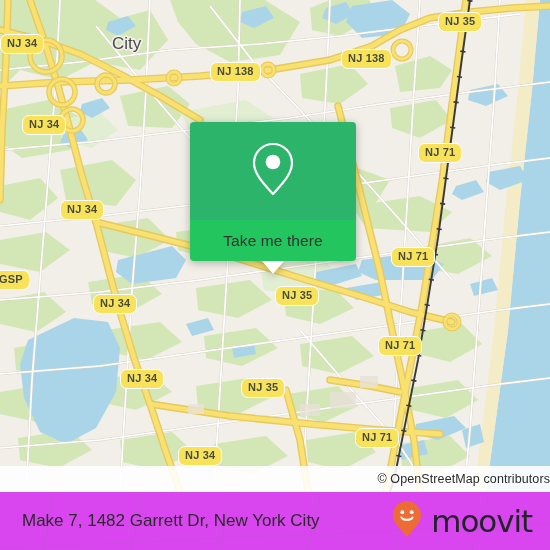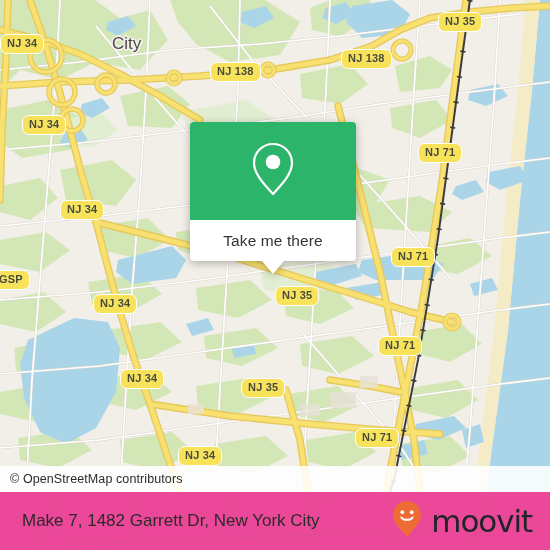--- a/index.html
+++ b/index.html
@@ -15,20 +15,21 @@
   .map-svg{position:absolute;left:0;top:0;width:550px;height:492px;display:block;}
 
   
   .attribution{
     position:absolute;left:0;top:466px;width:550px;height:26px;
     background:rgba(255,255,255,0.88);
     display:flex;align-items:center;
     box-sizing:border-box;padding-left:10px;
     font-size:12.5px;color:#2b2b2b;letter-spacing:.1px;
     z-index:30;
+    justify-content:flex-end;
   }
 
   
   .shield{
     position:absolute;
     background:#f7e259;
     border:1.4px solid #ffffff;
     border-radius:7px;
     color:#4b4b2e;
     font-size:11px;
@@ -59,41 +60,41 @@
     position:absolute;left:190px;top:122px;width:166px;
     z-index:25;
     filter:drop-shadow(0 2px 4px rgba(0,0,0,.28));
   }
   .popup-head{
     height:98px;background:#2cb46b;
     border-radius:4px 4px 0 0;
     display:flex;align-items:center;justify-content:center;
   }
   .popup-foot{
-    height:41px;background:#ffffff;
+    height:41px;background:#22c55e;
     border-radius:0 0 4px 4px;
     display:flex;align-items:center;justify-content:center;
     position:relative;
   }
   .popup-foot-label{
     font-size:15.5px;color:#333333;letter-spacing:.1px;
   }
   .popup-tail{
     position:absolute;left:50%;top:100%;
     transform:translateX(-50%);
     width:0;height:0;
     border-left:11px solid transparent;
     border-right:11px solid transparent;
     border-top:13px solid #ffffff;
   }
 
   
   .footer{
     position:absolute;left:0;top:492px;width:550px;height:58px;
-    background:#ec4899;
+    background:#d946ef;
     display:flex;align-items:center;justify-content:space-between;
     box-sizing:border-box;padding:0 18px 0 22px;
     z-index:40;
     overflow:hidden;
   }
   .footer-ghost{
     position:absolute;left:0;top:-40px;width:550px;height:120px;
     opacity:.06;pointer-events:none;
   }
   .footer-title{

